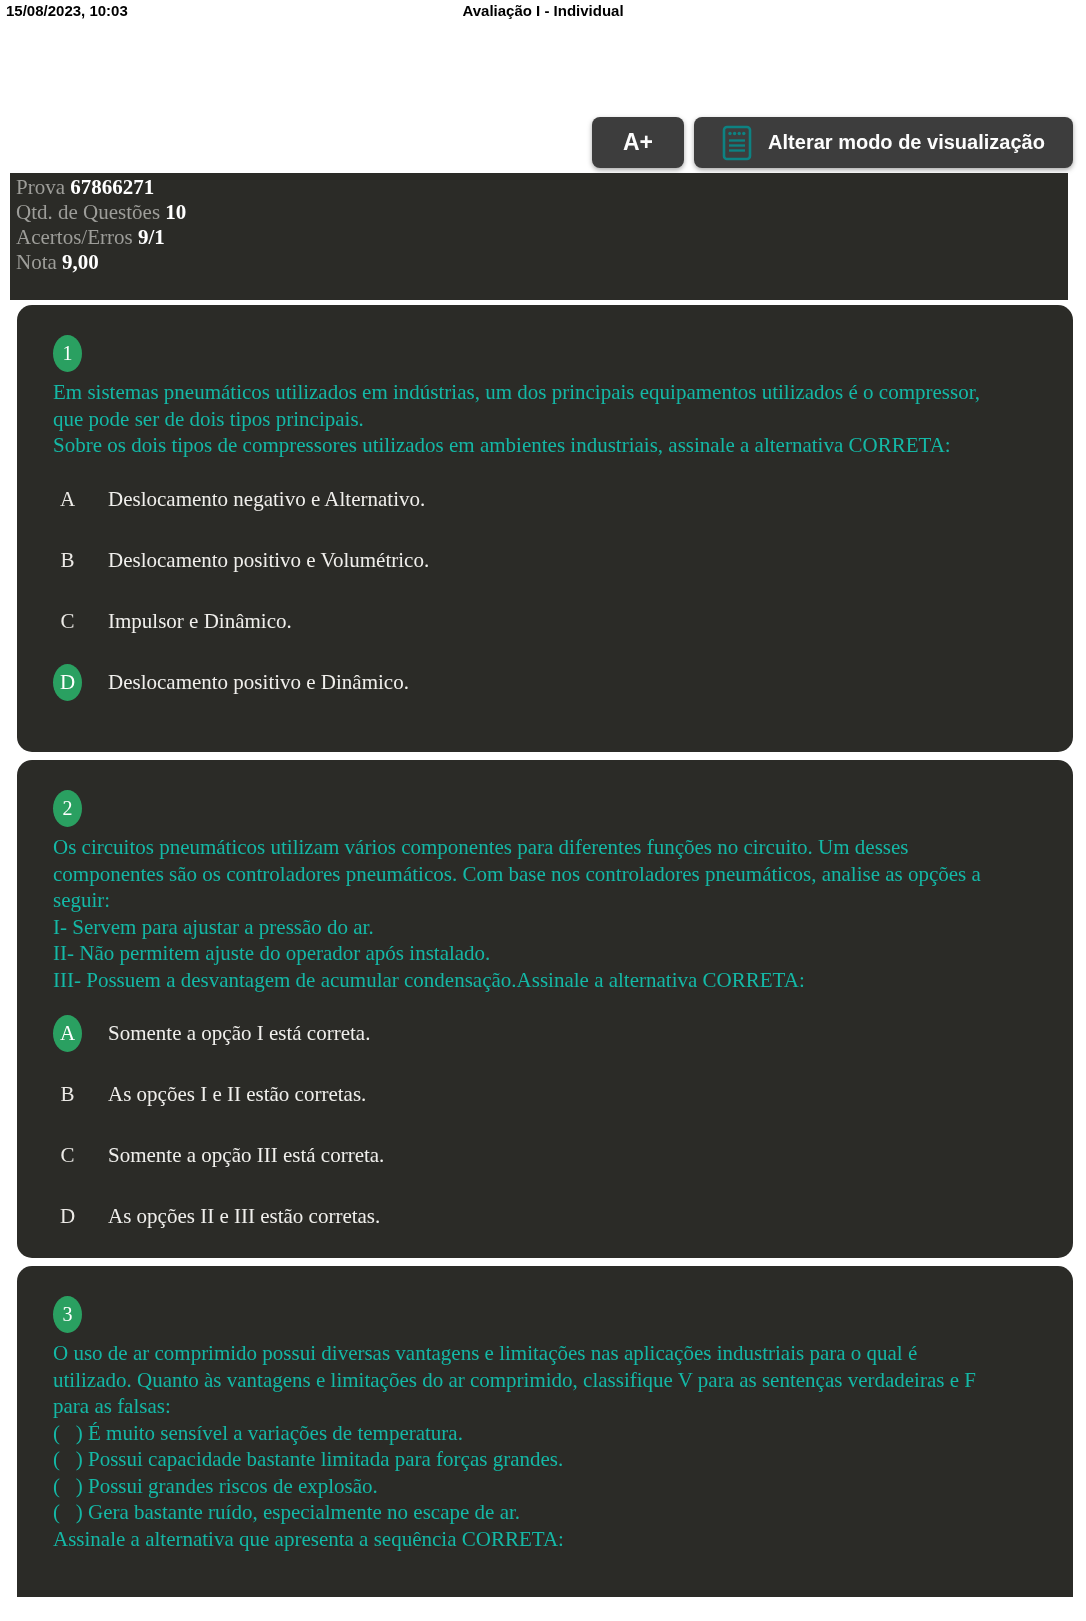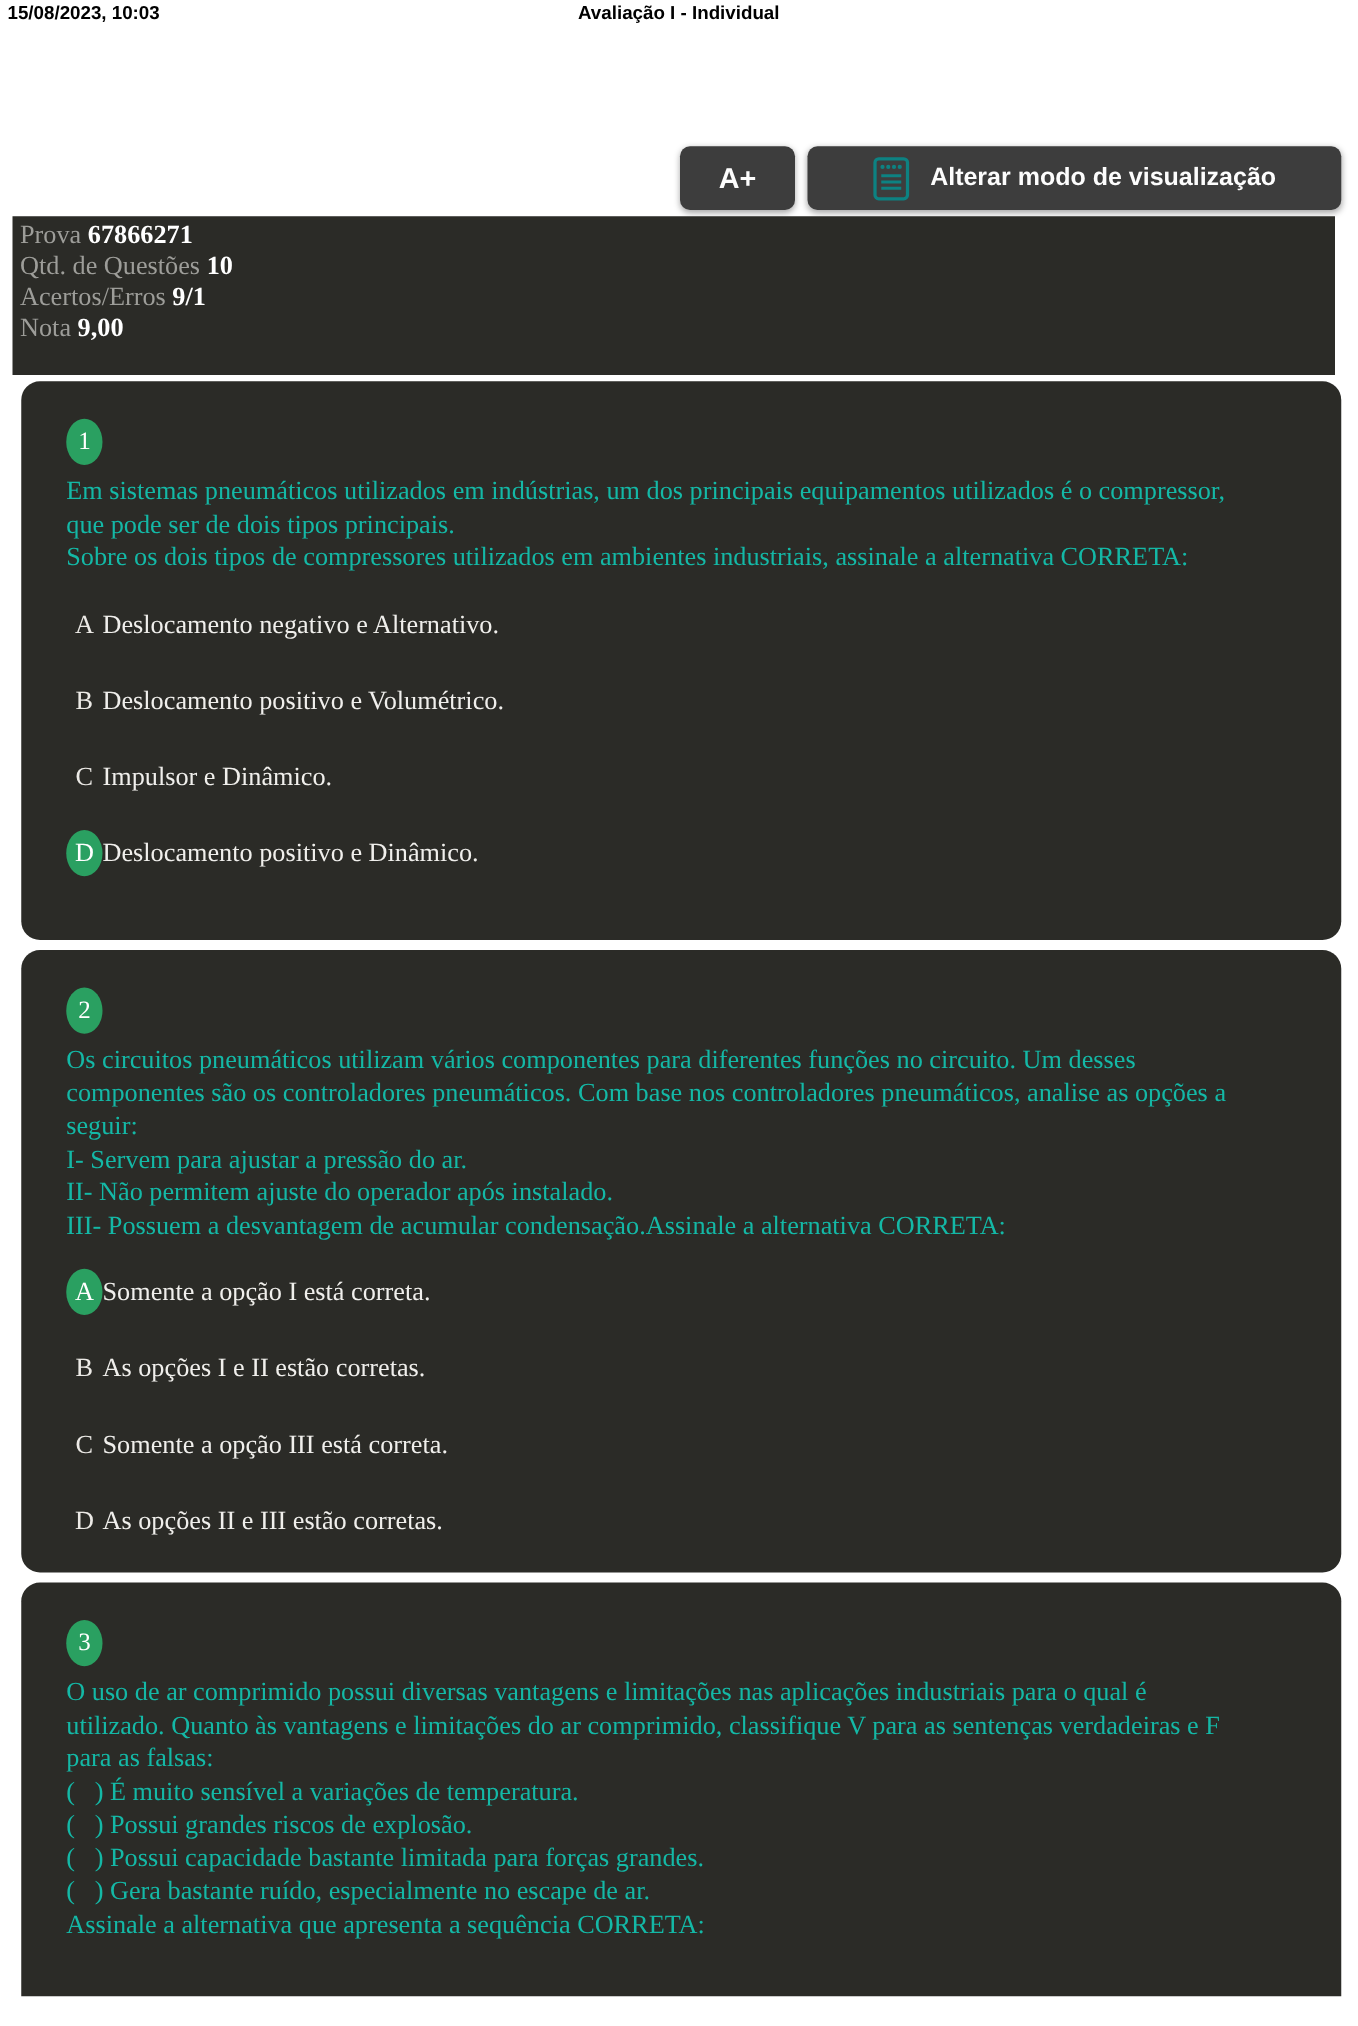--- a/index.html
+++ b/index.html
@@ -33,21 +33,21 @@
   }
   .btn {
     background:#3d3d3d; color:#fdfdfd;
     border:none; border-radius:8px;
     display:flex; align-items:center; justify-content:center;
     box-shadow:0 2px 5px rgba(0,0,0,.35);
     cursor:pointer;
     font-family:"Liberation Sans", sans-serif;
   }
   .btn-font { width:92px; font-size:23px; font-weight:bold; }
-  .btn-view { width:427px; font-size:20px; font-weight:bold; gap:16px; padding:3px 18px; }
+  .btn-view { width:379px; font-size:20px; font-weight:bold; gap:16px; padding:3px 18px; }
   .btn-view svg { flex:0 0 auto; }
 
   
   .summary {
     position:absolute; top:173px; left:10px; width:1058px; height:127px;
     background:#2b2b27; overflow:hidden;
     padding:2px 6px;
     font-family:"Liberation Serif","DejaVu Serif",serif;
     font-size:21px; line-height:25px;
   }
@@ -83,20 +83,21 @@
   .option .letter {
     width:29px; height:37px; flex:0 0 auto;
     display:flex; align-items:center; justify-content:center;
     font-family:"Liberation Serif","DejaVu Serif",serif;
     font-size:21px; color:#eceae6;
   }
   .option.selected .letter {
     background:#2aa061; border-radius:50%; color:#fff;
   }
   .option .otext {
+    margin-left:26px;
     font-family:"Liberation Serif","DejaVu Serif",serif;
     font-size:21px; color:#f0efec;
   }
 </style>
 </head>
 <body>
 
 <div class="page">
 
   <div class="print-header">
@@ -189,21 +190,21 @@
     </div>
   </section>
 
   <section class="card card-3">
     <div class="badge">
         <span>3</span>
       </div>
     <div class="qbody">
       <div class="qline">O uso de ar comprimido possui diversas vantagens e limitações nas aplicações industriais para o qual é utilizado. Quanto às vantagens e limitações do ar comprimido, classifique V para as sentenças verdadeiras e F para as falsas:</div>
       <div class="qline">(   ) É muito sensível a variações de temperatura.</div>
+      <div class="qline">(   ) Possui capacidade bastante limitada para forças grandes.</div>
       <div class="qline">(   ) Possui grandes riscos de explosão.</div>
-      <div class="qline">(   ) Possui capacidade bastante limitada para forças grandes.</div>
       <div class="qline">(   ) Gera bastante ruído, especialmente no escape de ar.</div>
       <div class="qline">Assinale a alternativa que apresenta a sequência CORRETA:</div>
     </div>
   </section>
 
 
 </div>
 
 </body></html>

